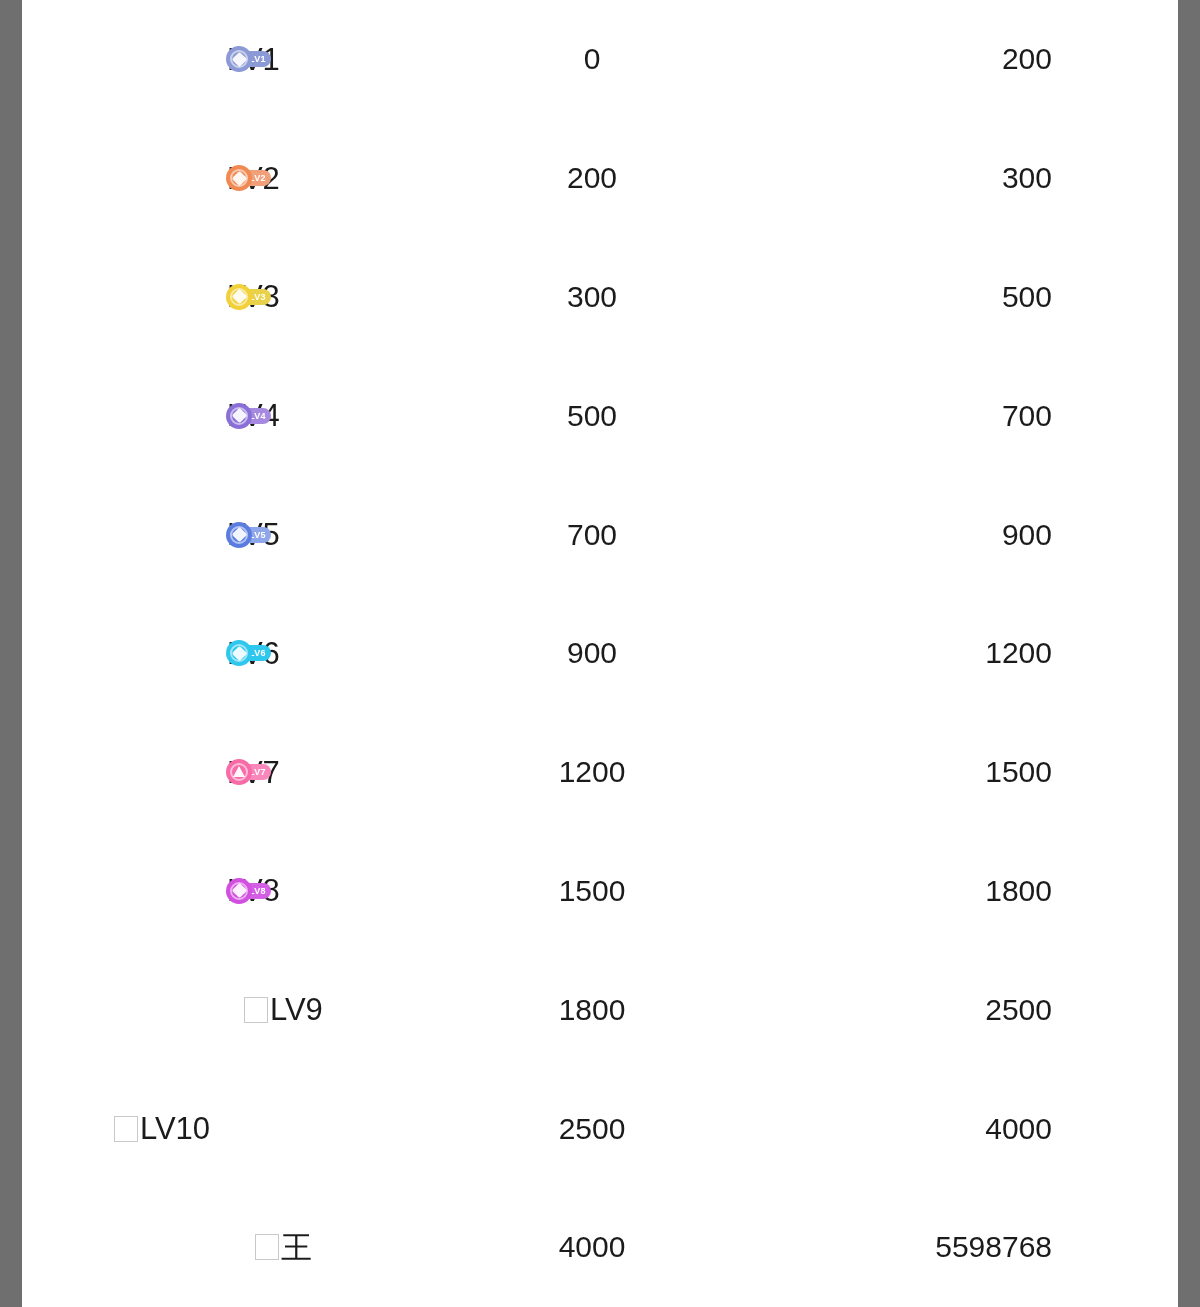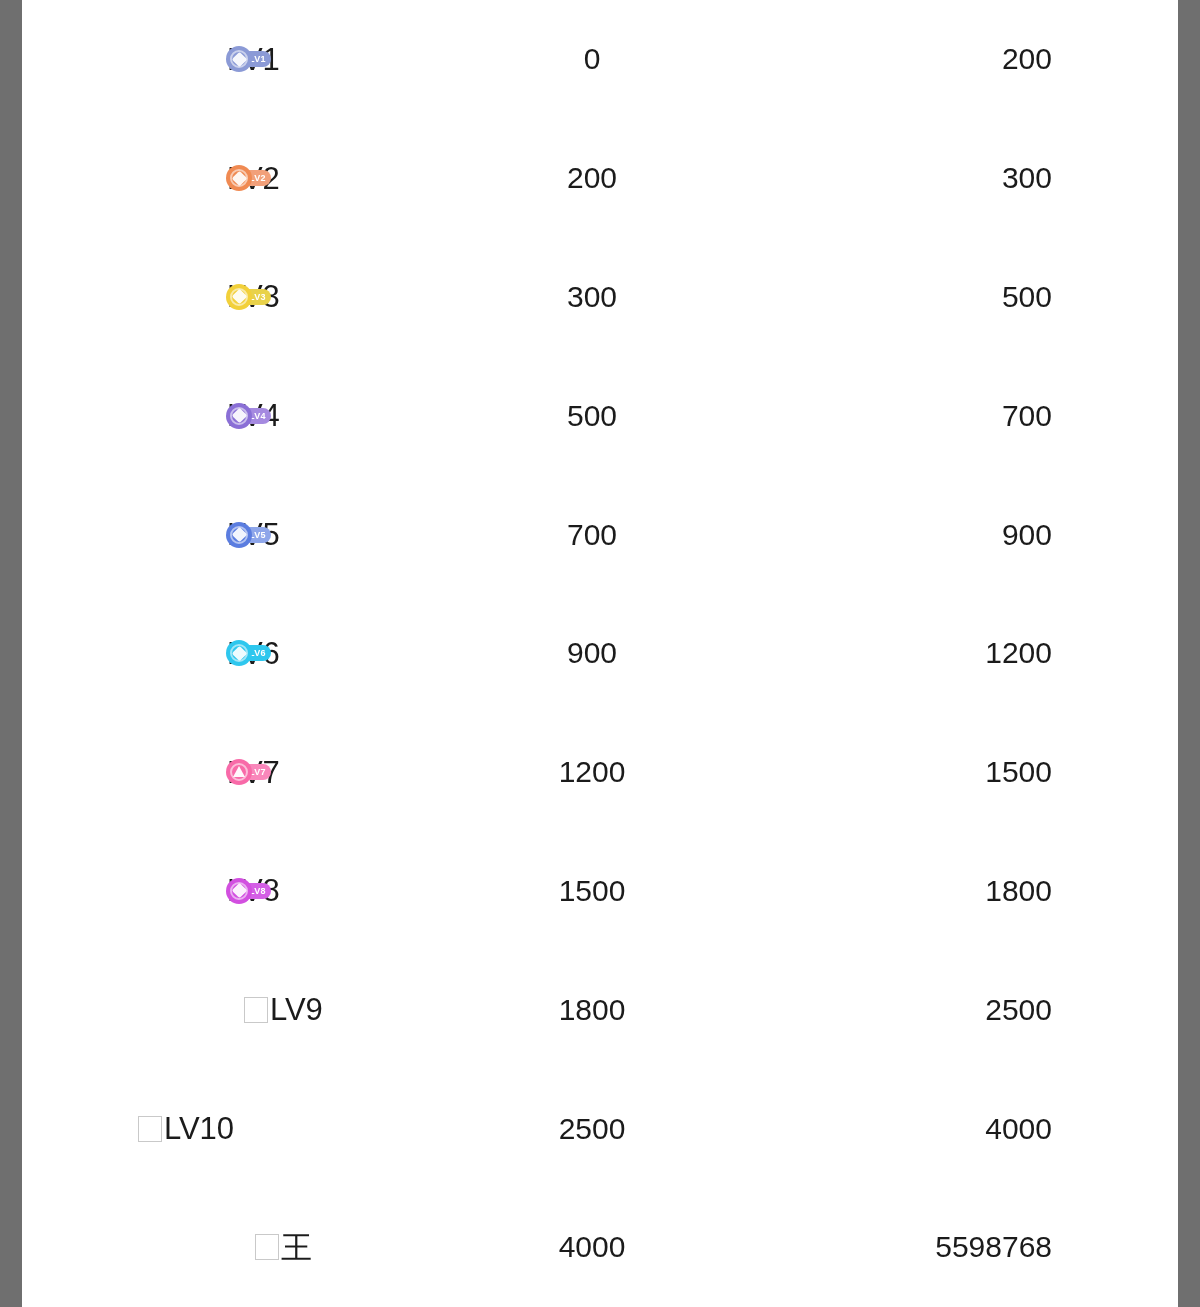--- a/index.html
+++ b/index.html
@@ -294,21 +294,21 @@
             <span class="level-label">LV9</span>
           </div>
         </td>
         <td class="col-min"><span class="num">1800</span></td>
         <td class="col-max"><span class="num">2500</span></td>
         <td class="col-tail"></td>
       </tr>
 
       <tr>
         <td class="col-level">
-          <div class="level-cell" style="padding-left:116px">
+          <div class="level-cell" style="padding-left:92px">
             <span class="box-glyph"></span>
             <span class="level-label">LV10</span>
           </div>
         </td>
         <td class="col-min"><span class="num">2500</span></td>
         <td class="col-max"><span class="num">4000</span></td>
         <td class="col-tail"></td>
       </tr>
 
       <tr>

